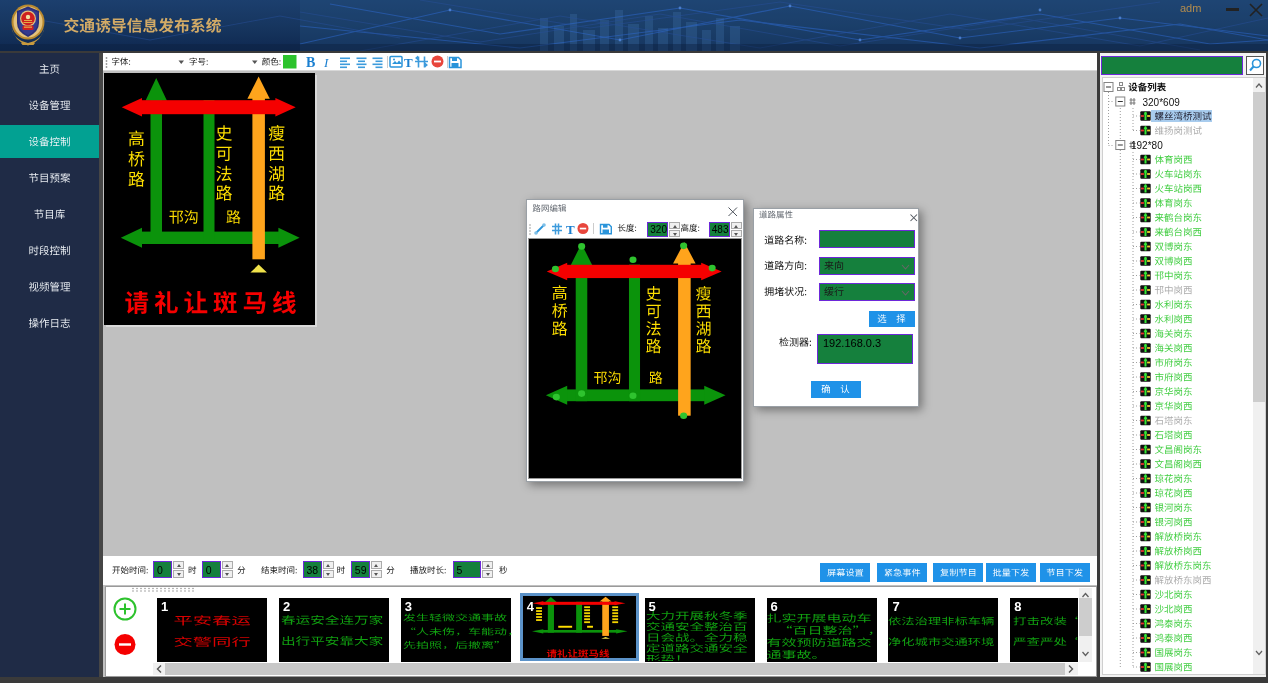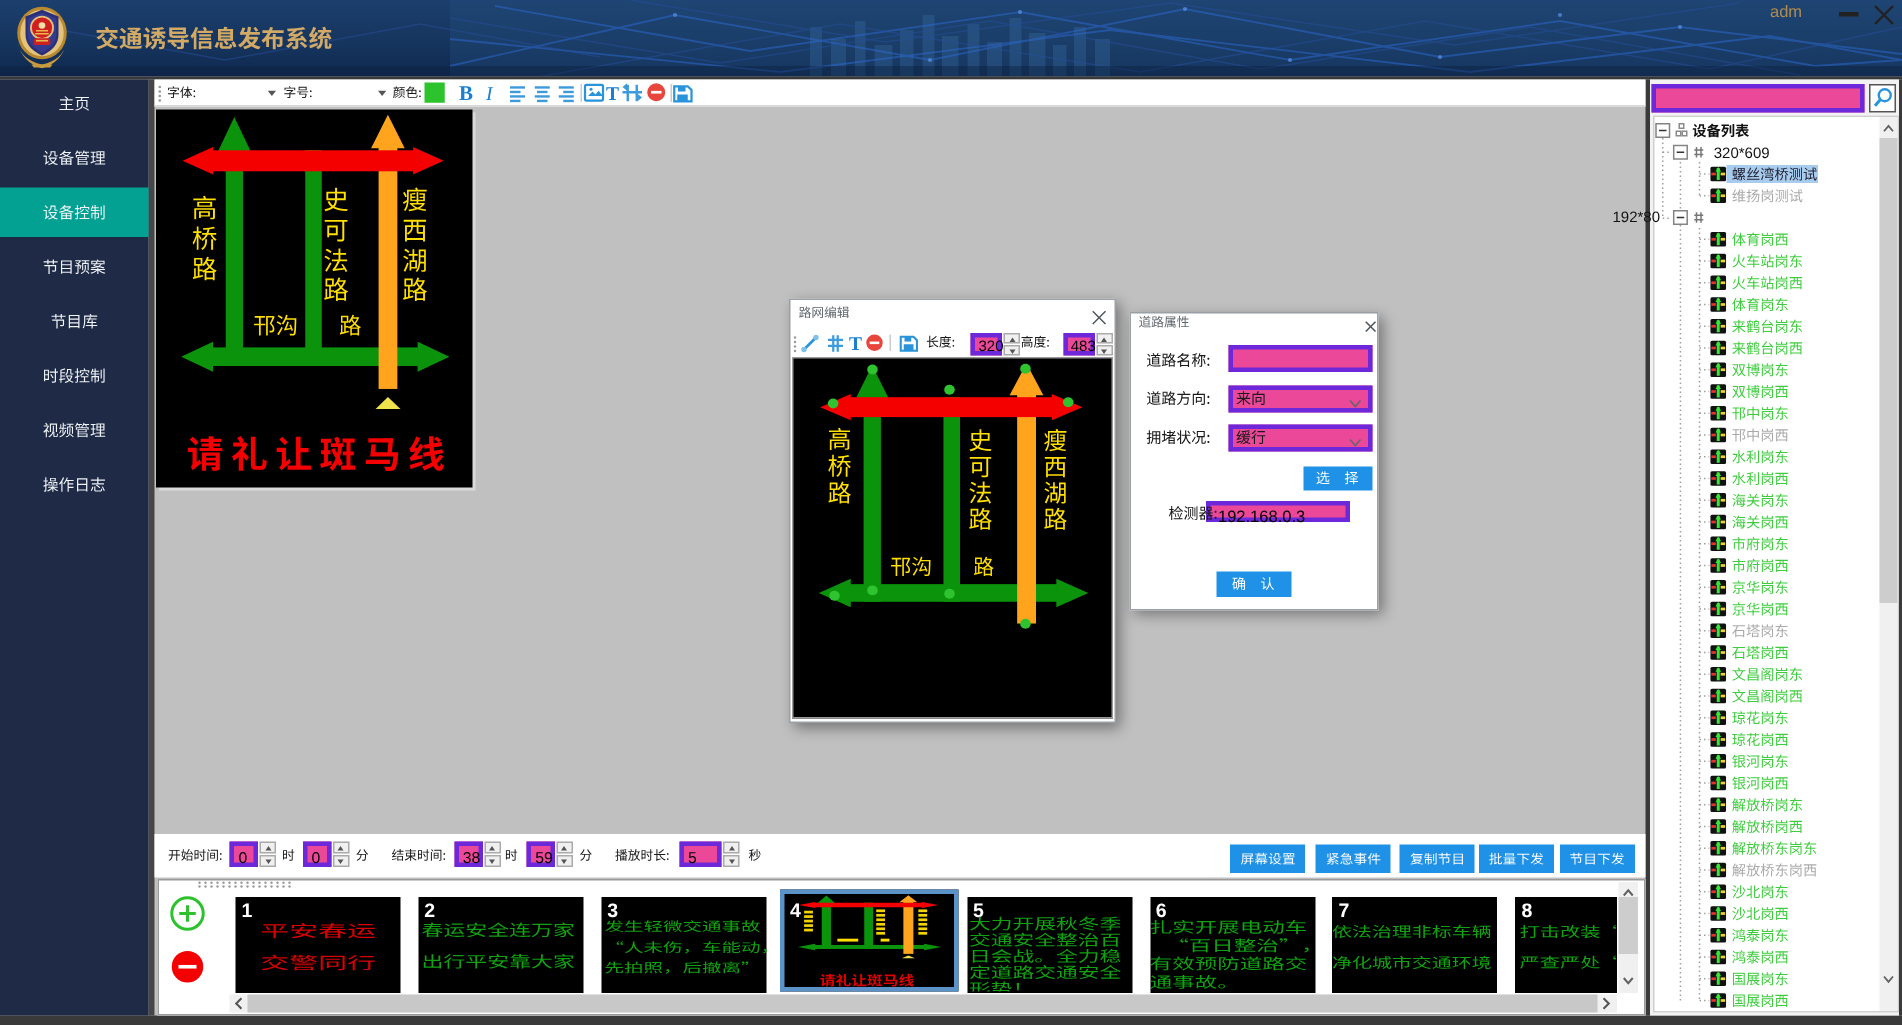--- a/index.html
+++ b/index.html
@@ -1,16 +1,16 @@
 <!DOCTYPE html>
 <html><head><meta charset="utf-8"><style>
 *{margin:0;padding:0;box-sizing:border-box}
 body{width:1268px;height:683px;overflow:hidden;position:relative;background:#c0c0c0;font-family:"Liberation Sans",sans-serif;}
 .abs{position:absolute}
-.bx{position:absolute;background:#ec4899;border:3px solid #6d28d9}
+.bx{position:absolute;background:#15803d;border:1px solid #6d28d9}
 .spin{position:absolute;width:11px;height:17px}
 .sb{width:11px;height:8px;background:#f0f0f0;border:1px solid #ababab;position:relative;margin-bottom:1px}
 .sb i{position:absolute;left:2.5px;width:0;height:0;border-left:2.5px solid transparent;border-right:2.5px solid transparent}
 .up{top:2px;border-bottom:3.5px solid #555}
 .dn{top:2px;border-top:3.5px solid #555}
 .btn{position:absolute;background:#1f92e8;color:#fff;height:19px}
 </style></head><body>
 <div class="abs" style="left:0;top:0;width:1268px;height:51px;background:linear-gradient(180deg,#1c3f6e 0%,#16355e 55%,#0f2850 100%);overflow:hidden">
 <svg width="1268" height="51" style="position:absolute;left:0;top:0">
       <rect x="300" y="0" width="968" height="51" fill="#24517f" opacity="0.33"></rect>
@@ -222,21 +222,21 @@
       <svg width="9" height="9" style="position:absolute;right:4px;top:5px">
         <path d="M1 2 l3.5 4 l3.5 -4" stroke="#666" stroke-width="1.1" fill="none"></path>
       </svg>
     </div>
 <div class="bx" style="left:65px;top:74px;width:96px;height:18px">
       <svg width="9" height="9" style="position:absolute;right:4px;top:5px">
         <path d="M1 2 l3.5 4 l3.5 -4" stroke="#666" stroke-width="1.1" fill="none"></path>
       </svg>
     </div>
 <div class="btn" style="left:115px;top:102px;width:46px;height:16px"></div>
-<div class="bx" style="left:50px;top:125px;width:96px;height:14px">
+<div class="bx" style="left:63px;top:125px;width:96px;height:30px">
       <span style="position:absolute;left:5px;top:2px;font-size:11px">192.168.0.3</span>
     </div>
 <div class="btn" style="left:57px;top:172px;width:50px;height:17px"></div>
 </div>
 <div class="abs" style="left:103px;top:556px;width:994px;height:29px;background:#fff"></div>
 <div class="bx" style="left:153.0px;top:561.0px;width:19.0px;height:17.0px;">
     <span style="position:absolute;left:3px;top:2.0px;font-size:10.5px;">0</span>
   </div>
 <div class="spin" style="left:173.0px;top:561.0px;height:17.0px">
     <div class="sb" style="height:8.0px">
@@ -521,21 +521,21 @@
     <use href="#dev" x="1145.5" y="565.5"></use>
     <use href="#dev" x="1145.5" y="580.0"></use>
     <use href="#dev" x="1145.5" y="594.5"></use>
     <use href="#dev" x="1145.5" y="609.0"></use>
     <use href="#dev" x="1145.5" y="623.5"></use>
     <use href="#dev" x="1145.5" y="638.0"></use>
     <use href="#dev" x="1145.5" y="652.5"></use>
     <use href="#dev" x="1145.5" y="667.0"></use>
   </svg>
 <div class="abs" style="left:1142.5px;top:96.5px;font-size:10px;color:#111">320*609</div>
-<div class="abs" style="left:1075px;top:140.0px;font-size:10px;color:#111">192*80</div>
+<div class="abs" style="left:1131px;top:140.0px;font-size:10px;color:#111">192*80</div>
 <div class="abs" style="left:1253px;top:78px;width:12px;height:596px;background:#f0f0f0">
     <div class="abs" style="left:0;top:14px;width:12px;height:310px;background:#cdcdcd"></div>
   </div>
 <svg width="12" height="596" style="position:absolute;left:1253px;top:78px">
     <path d="M3 9.5 l3 -3.5 l3 3.5" stroke="#606060" stroke-width="1.2" fill="none"></path>
     <path d="M3 573 l3 3.5 l3 -3.5" stroke="#606060" stroke-width="1.2" fill="none"></path>
   </svg>
 <svg width="1268" height="683" style="position:absolute;left:0;top:0;z-index:50;pointer-events:none">
 <defs>
       <clipPath id="thumbclip">

